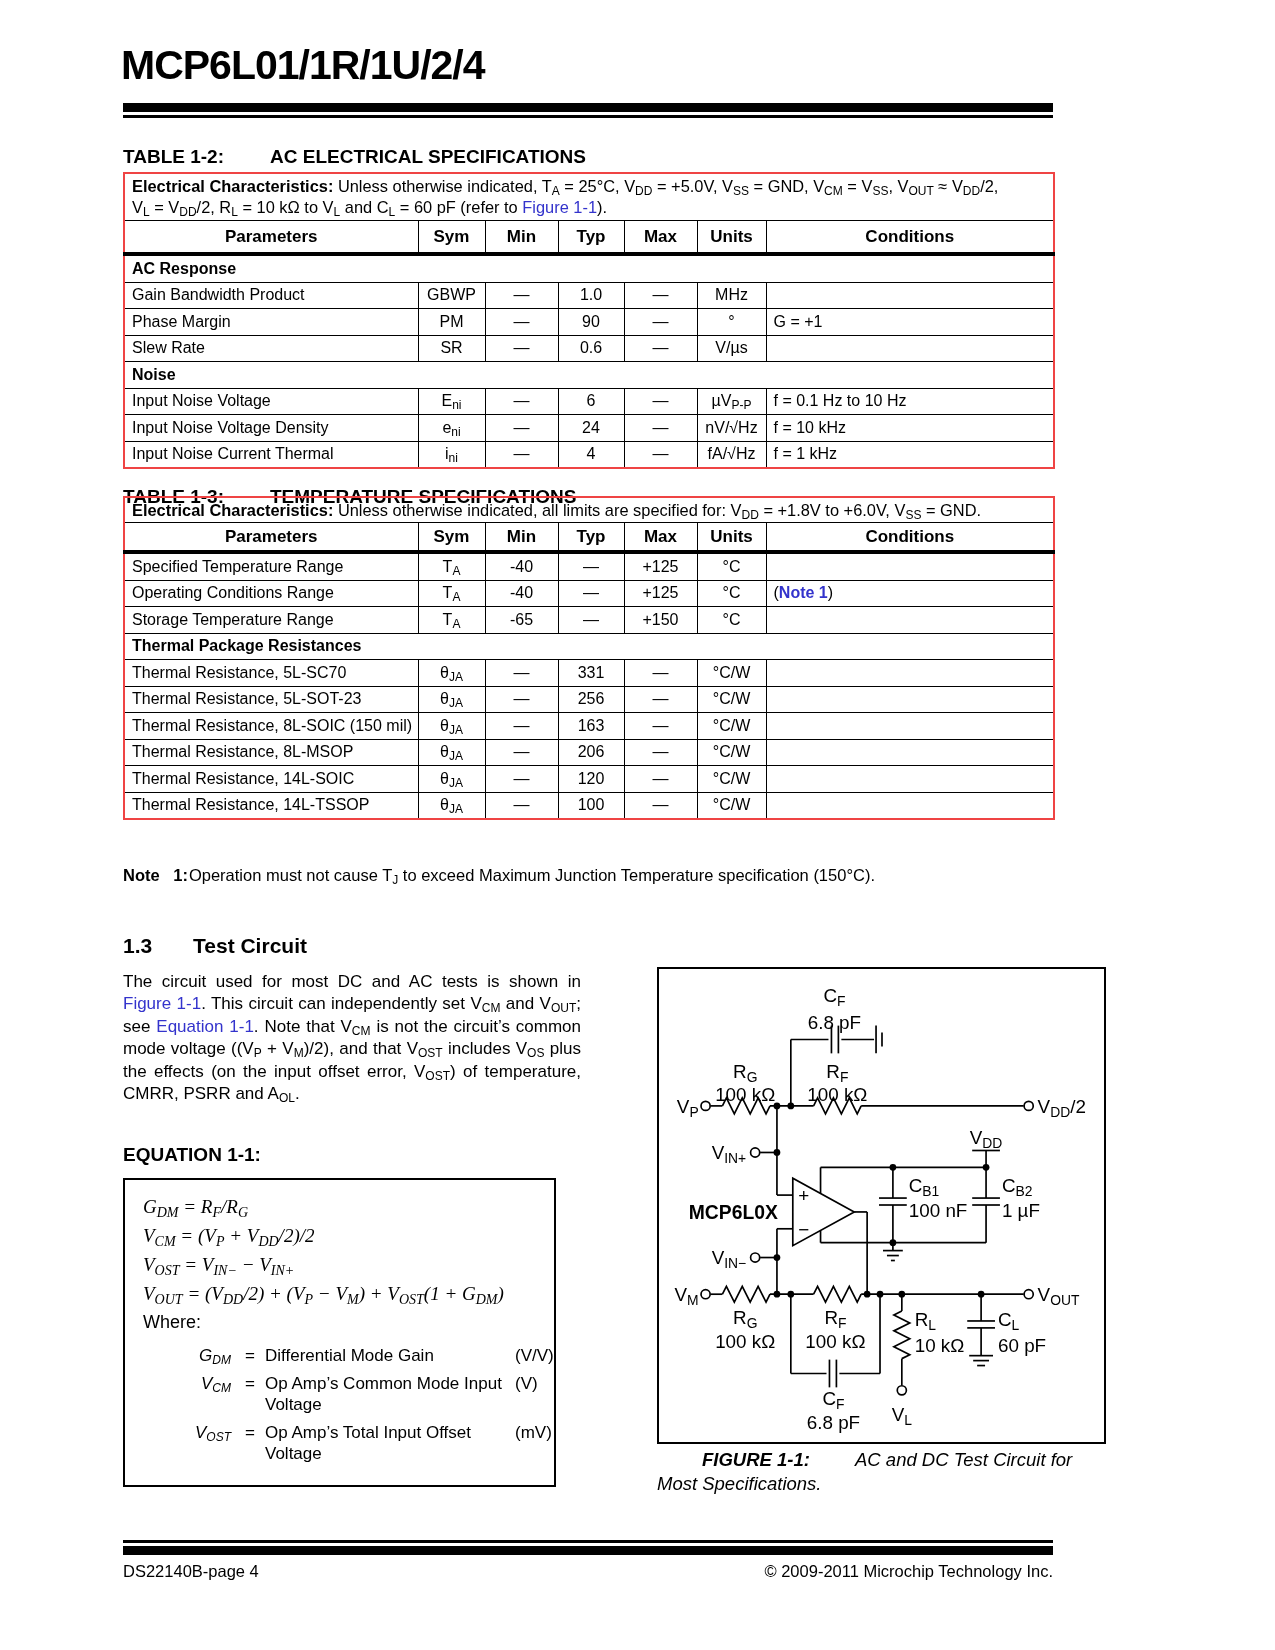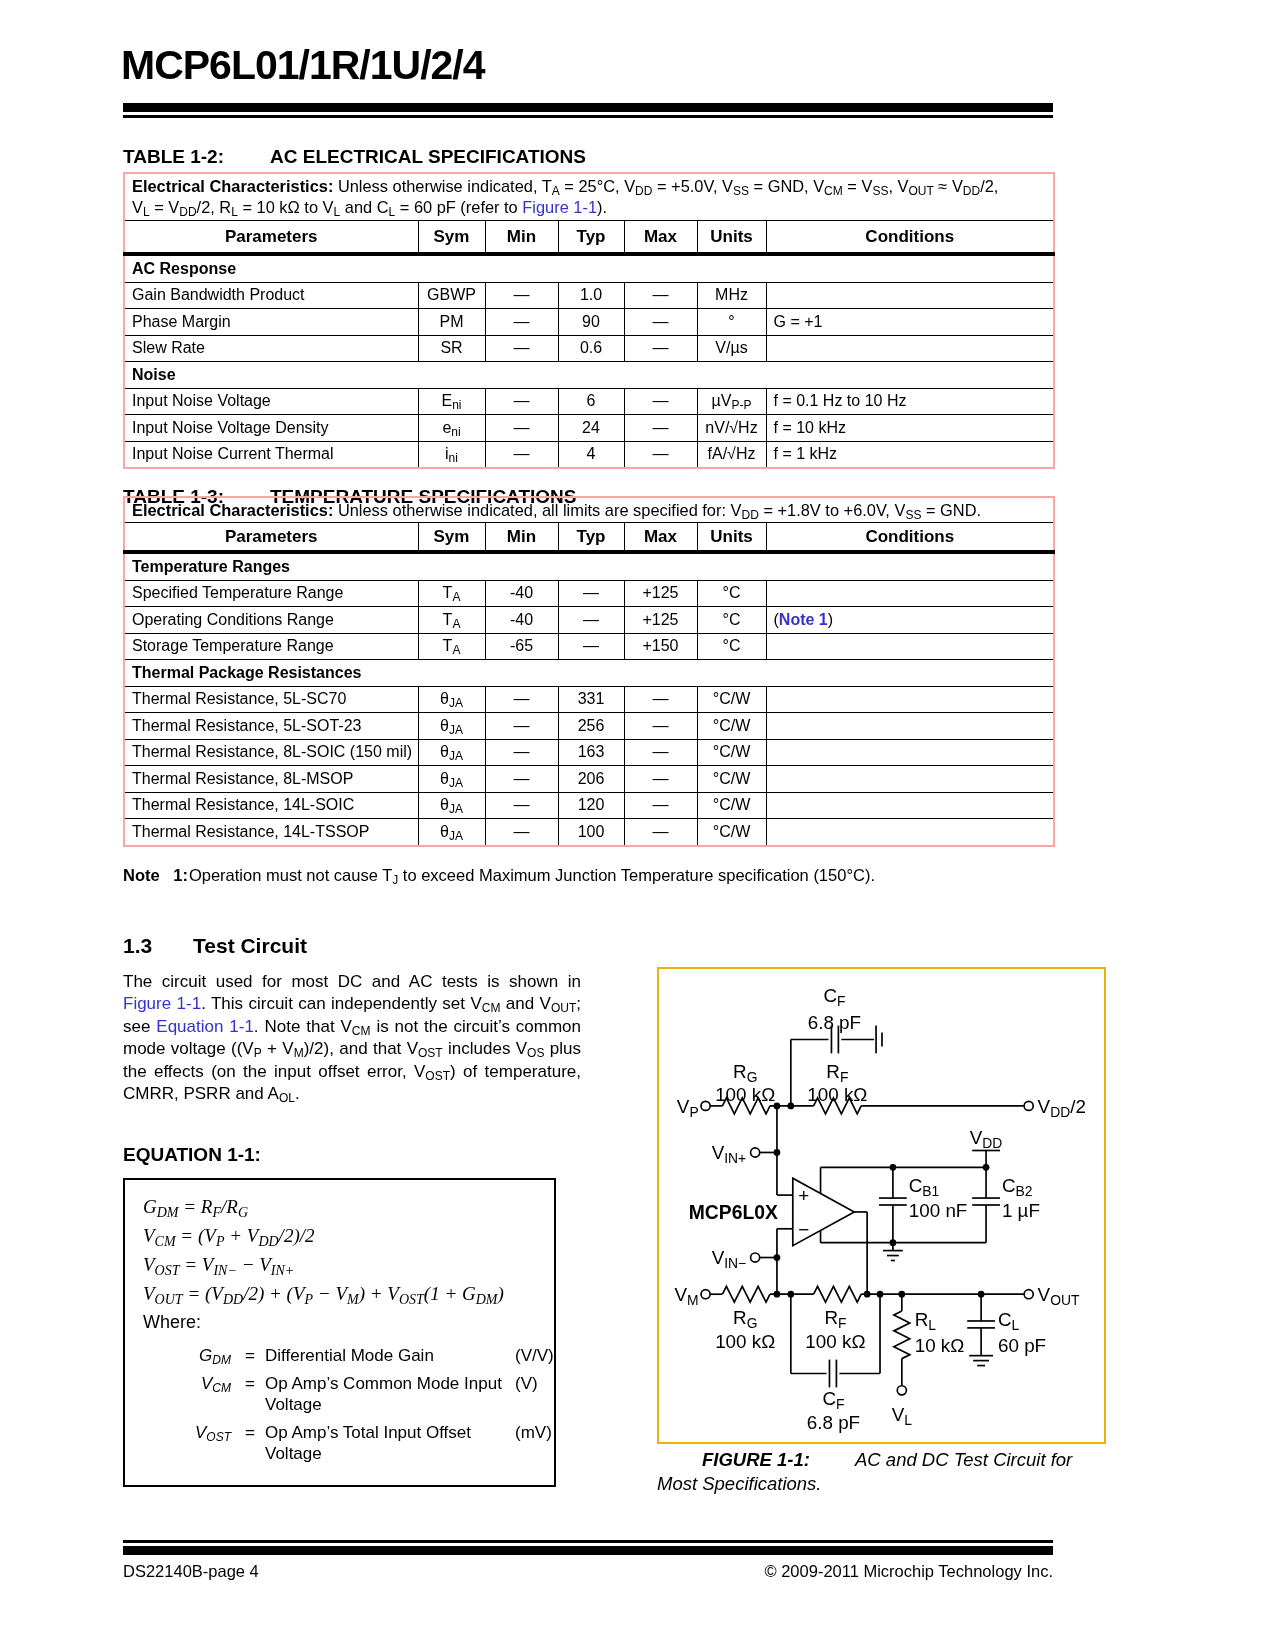--- a/index.html
+++ b/index.html
@@ -12,21 +12,21 @@
   .doc-title{left:121px;top:42px;font-size:41px;font-weight:bold;letter-spacing:-1px;}
   .bar{background:#000;left:123px;width:930px;}
   .bar-a{top:103px;height:9px;}
   .bar-b{top:115px;height:3px;}
   
   .tbl-title{font-size:19px;font-weight:bold;}
   .tbl-title .tl{display:inline-block;width:147px;}
   
   table.spec{border-collapse:collapse;table-layout:fixed;width:930px;font-size:16px;}
   table.spec td,table.spec th{border:1.5px solid #000;padding:0 7px;vertical-align:middle;overflow:hidden;white-space:nowrap;}
-  table.spec{border:2px solid #fca5a5;}
+  table.spec{border:2px solid #ef4444;}
   table.spec thead th{font-size:17px;font-weight:bold;text-align:center;border-bottom:4px solid #000;}
   .t12 thead th{height:31px;}
   .t13 thead th{height:27px;}
   td.ec-cell{height:46px;line-height:21px;font-size:16.4px;padding:2px 8px;}
   .t13 td.ec-cell{height:24px;}
   td.sec-cell{font-weight:bold;height:21px;}
   .t12 tbody td{height:25.5px;}
   .t13 tbody td{height:25.5px;}
   td.c-sym,td.c-min,td.c-typ,td.c-max,td.c-units{text-align:center;}
   td.c-param,td.c-cond{text-align:left;}
@@ -42,21 +42,21 @@
   .eq-box{left:123px;top:1178px;width:433px;height:309px;border:2px solid #000;box-sizing:border-box;padding:12px 10px 0 18px;}
   .eq-line{font-family:"Liberation Serif",serif;font-style:italic;font-size:19px;line-height:29px;}
   .eq-line sub{font-size:14px;}
   .eq-where{font-size:18px;margin-top:4px;}
   .eq-defs{margin-top:12px;}
   .def-row{display:grid;grid-template-columns:92px 30px 250px 1fr;margin-bottom:7px;font-size:17px;line-height:21px;}
   .def-term{font-style:italic;text-align:right;padding-right:4px;}
   .def-eq{text-align:center;}
   .def-desc{white-space:normal;}
   
-  .fig-box{left:657px;top:967px;width:449px;height:477px;border:2px solid #eab308;box-sizing:border-box;}
+  .fig-box{left:657px;top:967px;width:449px;height:477px;border:2px solid #000000;box-sizing:border-box;}
   .fig-box svg{display:block;}
   svg text{font-family:"Liberation Sans",sans-serif;font-size:19px;fill:#000;}
   svg .ssub{font-size:14px;}
   svg .amp{font-weight:bold;font-size:19.5px;}
   .fig-cap{left:657px;top:1448px;width:450px;font-size:18.5px;font-style:italic;line-height:24px;}
   .fig-cap .fl{font-weight:bold;display:inline-block;width:198px;text-align:center;}
   
   .bar-c{top:1540px;height:2.5px;}
   .bar-d{top:1546px;height:9px;}
   .foot{top:1562px;font-size:16.5px;}
@@ -187,23 +187,20 @@
         <th>Parameters</th>
         <th>Sym</th>
         <th>Min</th>
         <th>Typ</th>
         <th>Max</th>
         <th>Units</th>
         <th>Conditions</th>
       </tr>
   </thead>
   <tbody>
-      <tr>
-        <td colspan="7" class="sec-cell">Temperature Ranges</td>
-      </tr>
       <tr>
         <td class="c-param">Specified Temperature Range</td>
         <td class="c-sym">T<sub>A</sub></td>
         <td class="c-min">-40</td>
         <td class="c-typ">—</td>
         <td class="c-max">+125</td>
         <td class="c-units">°C</td>
         <td class="c-cond"></td>
       </tr>
       <tr>

